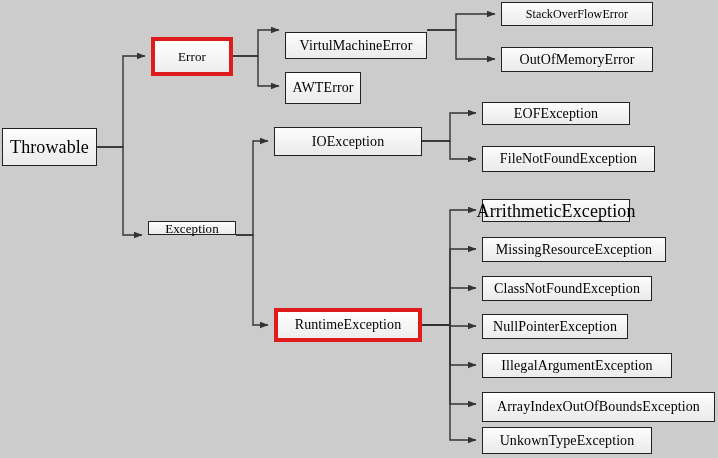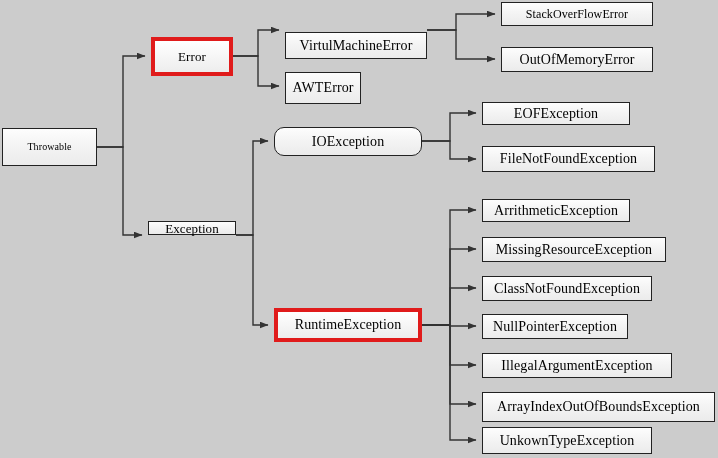--- a/index.html
+++ b/index.html
@@ -72,54 +72,54 @@
         <path d="M 422,325 L 450,325 L 450,249 L 476,249" fill="none" stroke="#333333" stroke-width="1.4" marker-end="url(#arrowhead)"></path>
         <path d="M 422,325 L 450,325 L 450,288 L 476,288" fill="none" stroke="#333333" stroke-width="1.4" marker-end="url(#arrowhead)"></path>
         <path d="M 422,325 L 450,325 L 450,326 L 476,326" fill="none" stroke="#333333" stroke-width="1.4" marker-end="url(#arrowhead)"></path>
         <path d="M 422,325 L 450,325 L 450,365 L 476,365" fill="none" stroke="#333333" stroke-width="1.4" marker-end="url(#arrowhead)"></path>
         <path d="M 422,325 L 450,325 L 450,404 L 476,404" fill="none" stroke="#333333" stroke-width="1.4" marker-end="url(#arrowhead)"></path>
         <path d="M 422,325 L 450,325 L 450,440 L 476,440" fill="none" stroke="#333333" stroke-width="1.4" marker-end="url(#arrowhead)"></path>
       </g>
   </svg>
 
   <div id="node-layer">
-      <div class="node" style="left: 2px; top: 128px; width: 95px; height: 38px; font-size: 10px;">
+      <div class="node" style="left: 2px; top: 128px; width: 95px; height: 38px; font-size: 18px;">
         <span>Throwable</span>
       </div>
       <div class="node highlight" style="left: 151px; top: 37px; width: 82px; height: 39px; font-size: 13px;">
         <span>Error</span>
       </div>
       <div class="node" style="left: 148px; top: 221px; width: 88px; height: 14px; font-size: 13px;">
         <span>Exception</span>
       </div>
       <div class="node" style="left: 285px; top: 17px; width: 142px; height: 27px; font-size: 14px; margin-top: 15px;">
         <span>VirtulMachineError</span>
       </div>
       <div class="node" style="left: 285px; top: 72px; width: 76px; height: 32px; font-size: 14px;">
         <span>AWTError</span>
       </div>
-      <div class="node" style="left: 274px; top: 127px; width: 148px; height: 29px; font-size: 14px; border-radius: 10px;">
+      <div class="node" style="left: 274px; top: 127px; width: 148px; height: 29px; font-size: 14px;">
         <span>IOException</span>
       </div>
       <div class="node highlight" style="left: 274px; top: 308px; width: 148px; height: 34px; font-size: 14px;">
         <span>RuntimeException</span>
       </div>
       <div class="node" style="left: 501px; top: 2px; width: 152px; height: 24px; font-size: 12px;">
         <span>StackOverFlowError</span>
       </div>
       <div class="node" style="left: 501px; top: 47px; width: 152px; height: 25px; font-size: 14px;">
         <span>OutOfMemoryError</span>
       </div>
       <div class="node" style="left: 482px; top: 102px; width: 148px; height: 23px; font-size: 14px;">
         <span>EOFException</span>
       </div>
       <div class="node" style="left: 482px; top: 146px; width: 173px; height: 26px; font-size: 14px;">
         <span>FileNotFoundException</span>
       </div>
-      <div class="node" style="left: 482px; top: 199px; width: 148px; height: 23px; font-size: 14px;">
+      <div class="node" style="left: 482px; top: 199px; width: 148px; height: 23px; font-size: 18px;">
         <span>ArrithmeticException</span>
       </div>
       <div class="node" style="left: 482px; top: 237px; width: 184px; height: 25px; font-size: 14px;">
         <span>MissingResourceException</span>
       </div>
       <div class="node" style="left: 482px; top: 276px; width: 170px; height: 25px; font-size: 14px;">
         <span>ClassNotFoundException</span>
       </div>
       <div class="node" style="left: 482px; top: 314px; width: 146px; height: 25px; font-size: 14px;">
         <span>NullPointerException</span>

